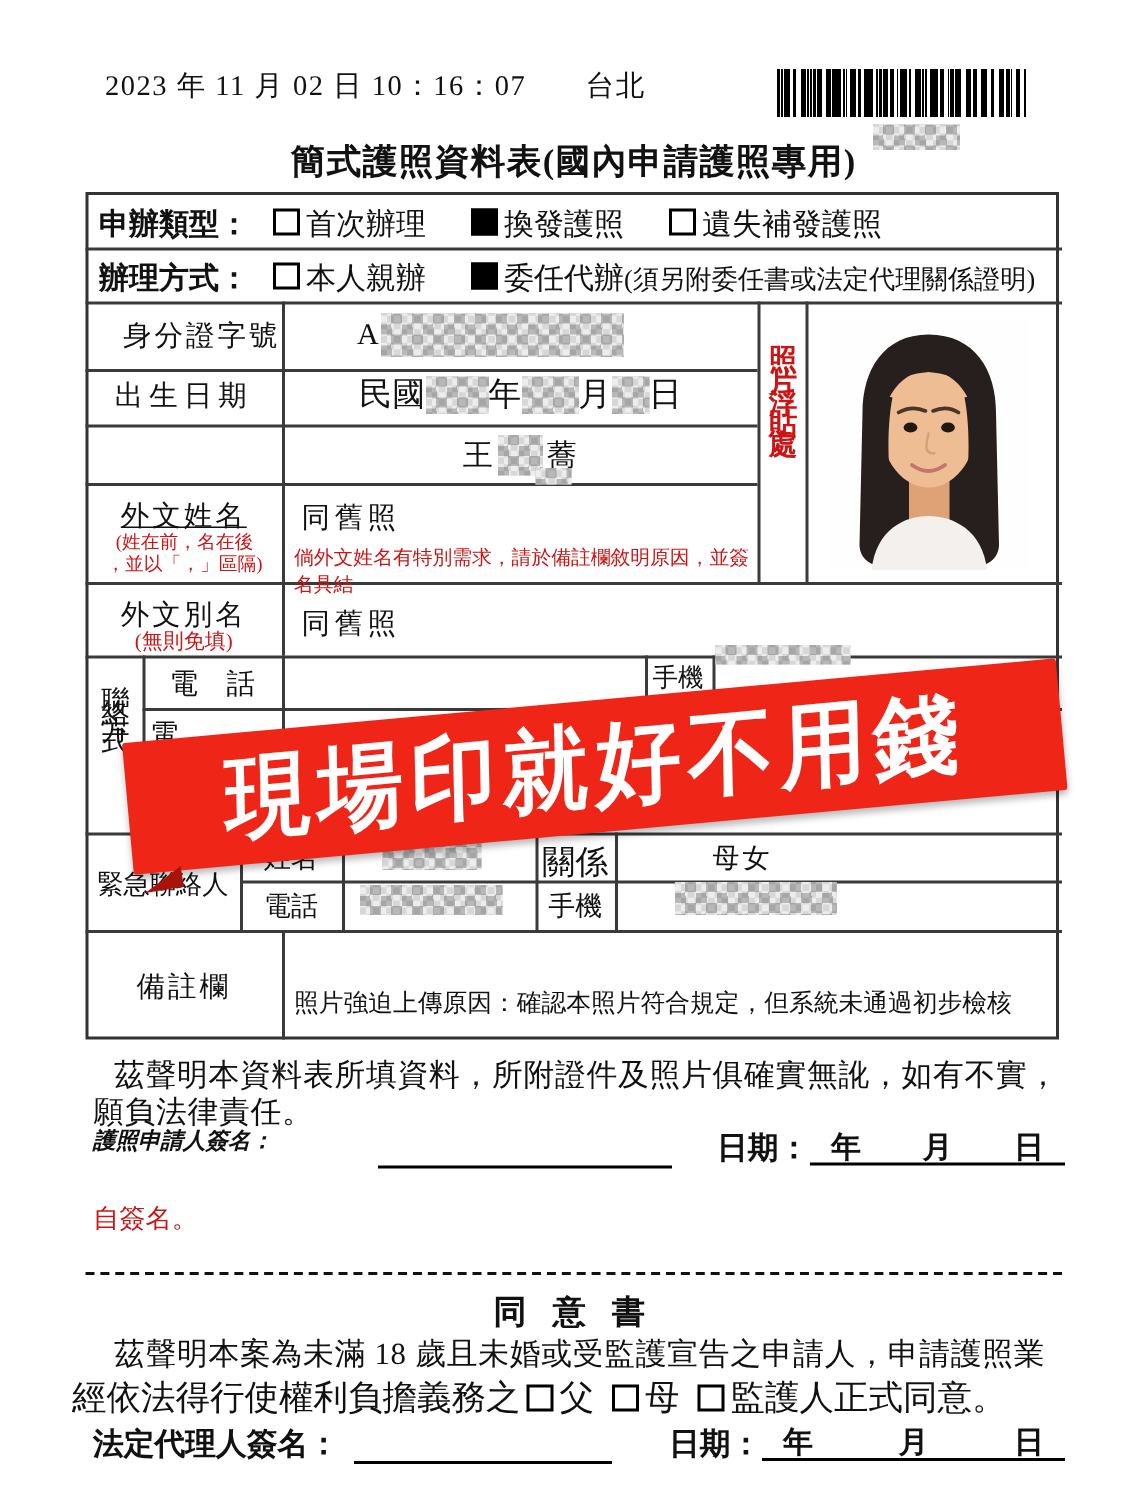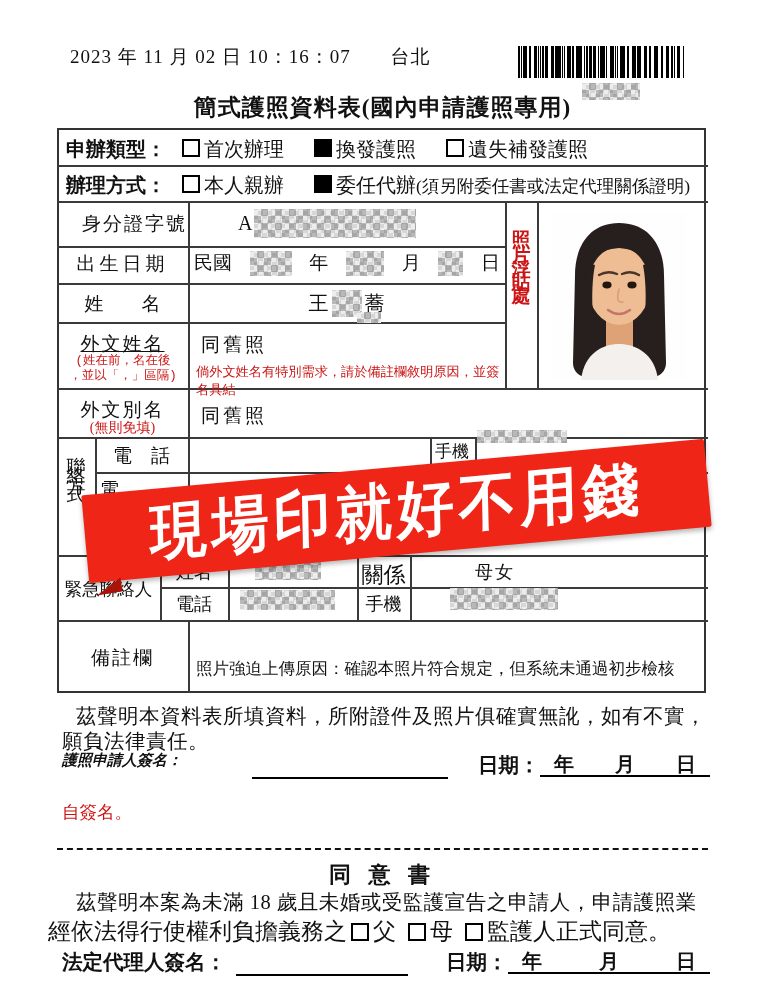--- a/index.html
+++ b/index.html
@@ -113,40 +113,39 @@
     </span>
   </div>
 
   <div class="abs lbl cen" style="left:57px;top:211px;width:155px;letter-spacing:2px;">身分證字號</div>
   <div class="abs flexrow" style="left:188px;top:206px;width:317px;height:34px;font-size:20px;">
     <span style="margin-left:50px;">A</span>
     <span class="pix" style="position:relative;display:inline-block;left:2px;width:162px;height:29px;"></span>
   </div>
 
   <div class="abs lbl cen" style="left:57px;top:251px;width:131px;letter-spacing:4px;">出生日期</div>
-  <div class="abs flexrow" style="left:194px;top:248px;width:306px;height:30px;justify-content:space-between;font-size:19px;">
+  <div class="abs flexrow" style="left:194px;top:248px;width:306px;height:30px;justify-content:center;font-size:22px;">
     <span>民國</span>
     <span class="pix" style="position:relative;display:inline-block;width:42px;height:25px;"></span>
     <span>年</span>
     <span class="pix" style="position:relative;display:inline-block;width:38px;height:25px;"></span>
     <span>月</span>
     <span class="pix" style="position:relative;display:inline-block;width:25px;height:25px;"></span>
     <span>日</span>
   </div>
 
-  <div class="abs lbl cen" style="left:57px;top:291px;width:131px;">姓　　名</div>
   <div class="abs flexrow" style="left:188px;top:287px;width:317px;height:32px;justify-content:center;font-size:20px;">
     <span>王</span>
     <span class="pix" style="position:relative;display:inline-block;width:30px;height:27px;margin:0 3px;"></span>
     <span>蕎</span>
   </div>
   <div class="pix" style="left:357px;top:312px;width:24px;height:11px;"></div>
 
   <div class="abs lbl cen" style="left:57px;top:331px;width:131px;letter-spacing:2px;text-decoration:underline;">外文姓名</div>
-  <div class="abs redsm cen" style="left:59px;top:354px;width:128px;font-family:Liberation Mono, monospace;">
+  <div class="abs redsm cen" style="left:59px;top:354px;width:128px;">
     <div>(姓在前，名在後</div>
     <div>，並以「，」區隔)</div>
   </div>
   <div class="abs lbl" style="left:201px;top:332px;letter-spacing:3px;">同舊照</div>
   <div class="abs red" style="left:196px;top:363px;width:310px;font-size:13.2px;">倘外文姓名有特別需求，請於備註欄敘明原因，並簽名具結</div>
 
   <div class="abs vert red" style="left:508px;top:215px;height:166px;font-size:19px;letter-spacing:14px;font-weight:bold;">照片浮貼處</div>
 
   <svg class="abs" style="left:553px;top:213px;" width="133" height="167" viewBox="0 0 133 167">
     <rect width="133" height="167" fill="#fefefe"></rect>

